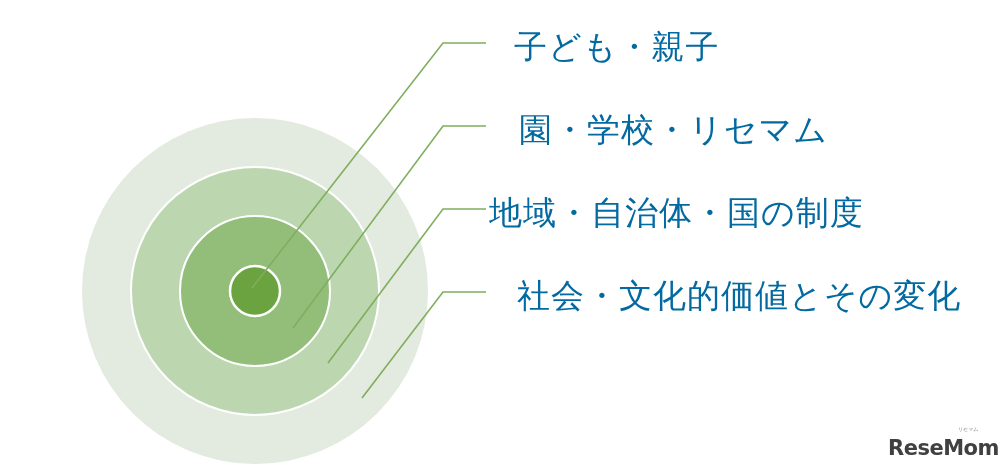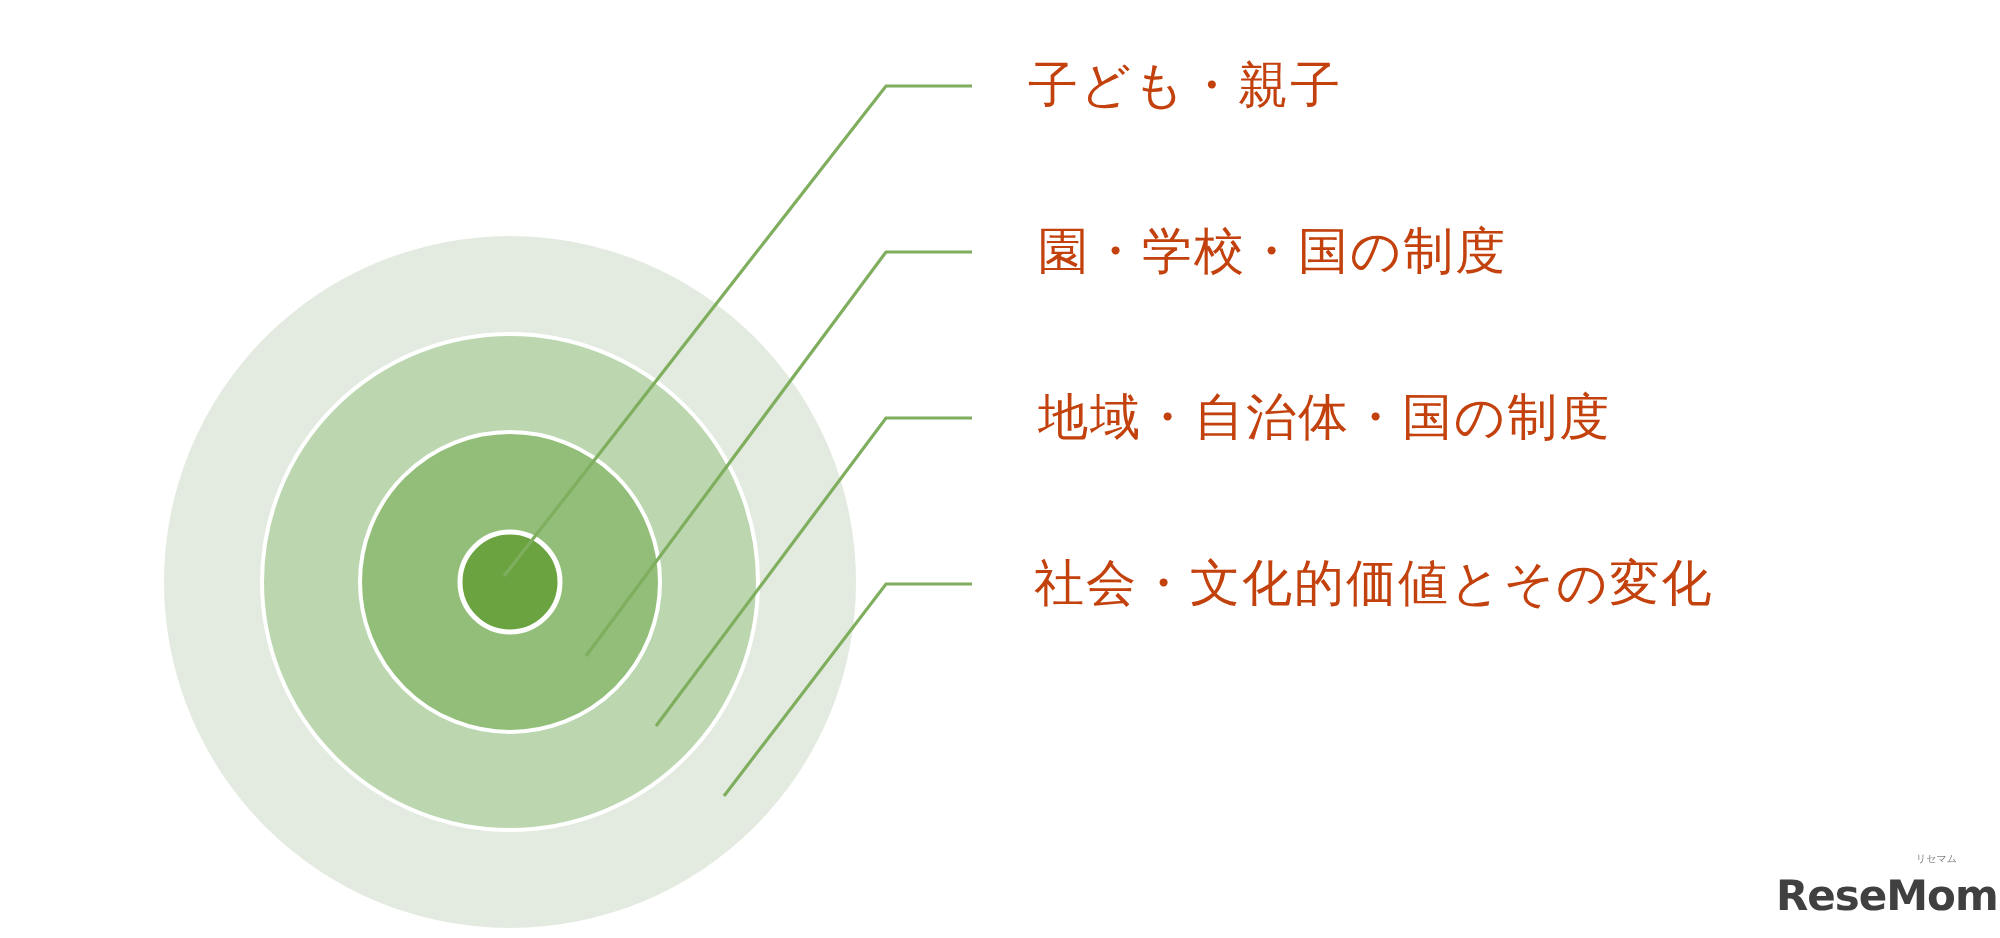--- a/index.html
+++ b/index.html
@@ -1,19 +1,19 @@
 <!DOCTYPE html>
 <html><head>
 <meta charset="utf-8">
 <style>
   html, body { margin: 0; padding: 0; background: #ffffff; }
   body { width: 1000px; height: 469px; position: relative; overflow: hidden;
          font-family: "DejaVu Sans", "Liberation Sans", sans-serif; }
   #diagram { position: absolute; left: 0; top: 0; }
-  .label { position: absolute; font-size: 25px; color: #c2410c; white-space: nowrap;
+  .label { position: absolute; font-size: 33px; color: #0369a1; white-space: nowrap;
            letter-spacing: 1px; line-height: 1; }
   .logo { position: absolute; left: 888px; top: 436px; font-size: 21px; font-weight: bold;
           color: #404040; font-family: "DejaVu Sans", sans-serif; letter-spacing: -0.5px; }
   .logo-sub { position: absolute; left: 958px; top: 426px; font-size: 5px; color: #808080;
               font-family: "DejaVu Sans", sans-serif; }
 </style>
 </head>
 <body>
 
 <svg id="diagram" width="1000" height="469">
@@ -24,18 +24,18 @@
 
   <g fill="none" stroke="#7fae5e" stroke-width="1.6">
     <polyline points="252,288 443,43 486,43"></polyline>
     <polyline points="293,328 443,126 486,126"></polyline>
     <polyline points="328,363 443,209 486,209"></polyline>
     <polyline points="362,398 443,292 486,292"></polyline>
   </g>
 </svg>
 
 <div class="label" style="left:514px; top:30px;">子ども・親子</div>
-<div class="label" style="left:519px; top:113px;">園・学校・国の制度</div>
-<div class="label" style="left:519px; top:196px;">地域・自治体・国の制度</div>
+<div class="label" style="left:519px; top:113px;">園・学校・リセマム</div>
+<div class="label" style="left:489px; top:196px;">地域・自治体・国の制度</div>
 <div class="label" style="left:517px; top:279px;text-align:right;">社会・文化的価値とその変化</div>
 
 <div class="logo">ReseMom</div>
 <div class="logo-sub">リセマム</div>
 
 </body></html>

